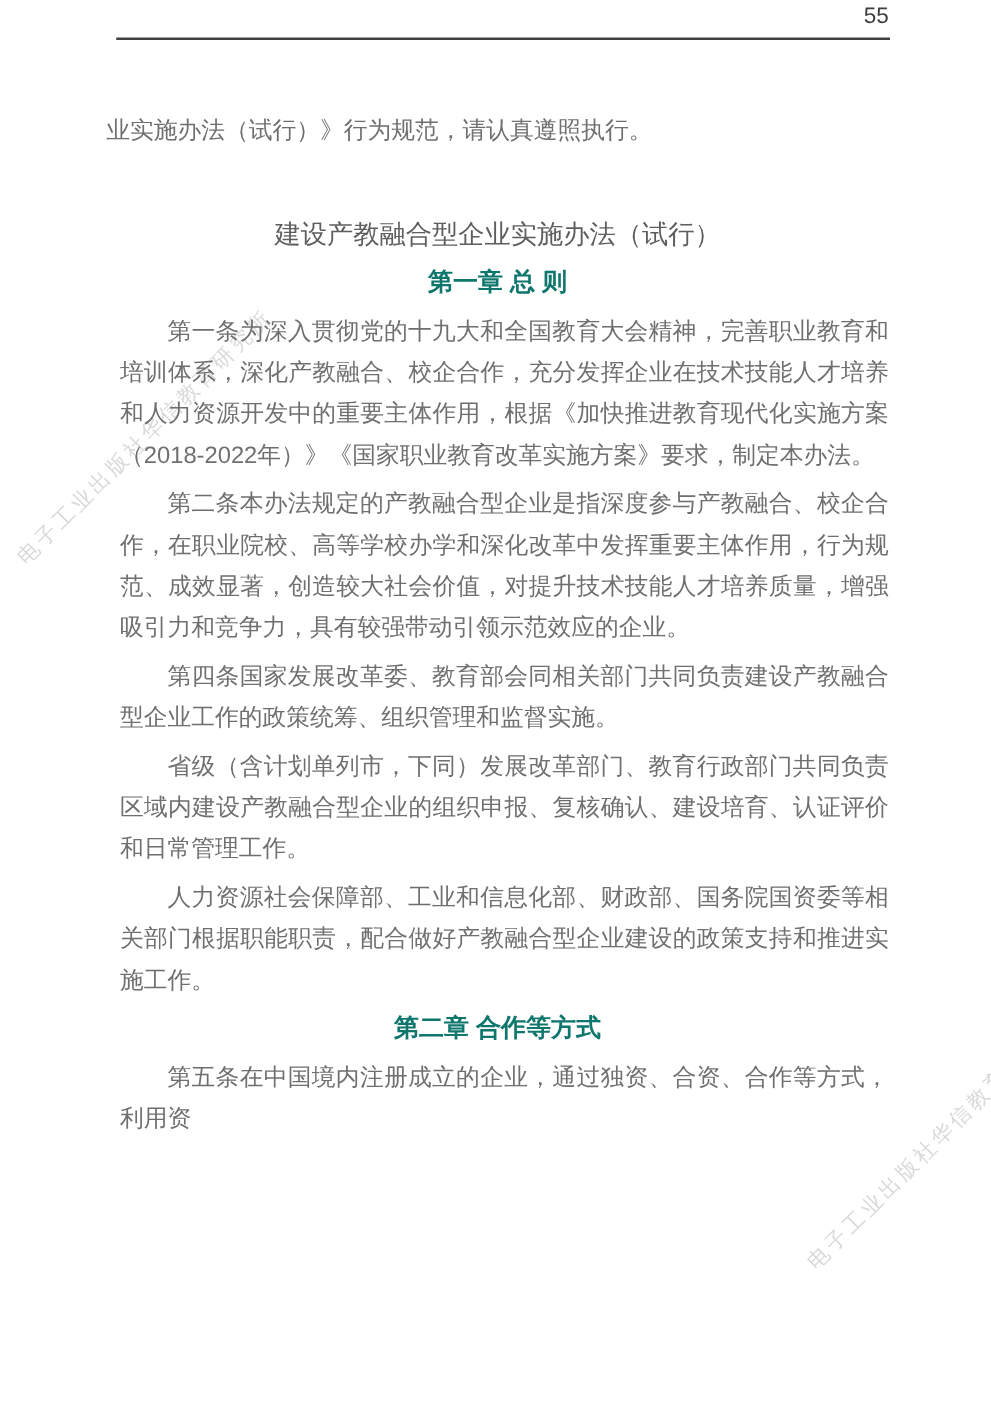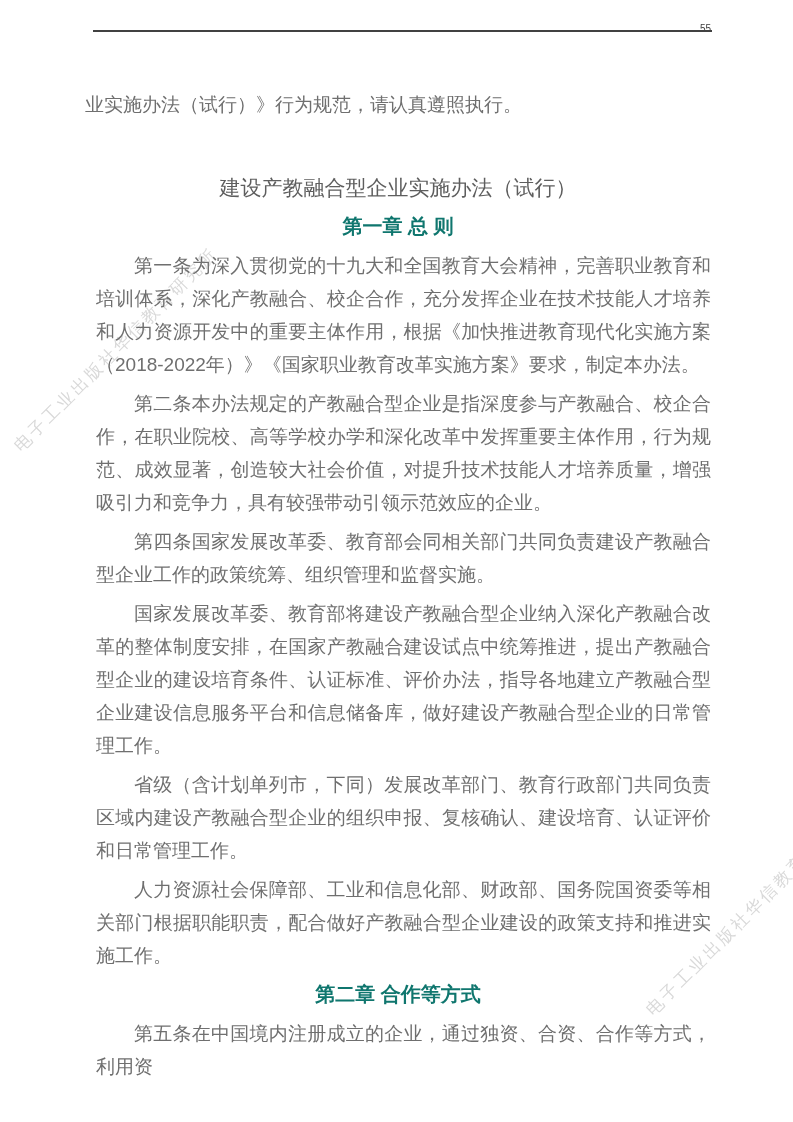--- a/index.html
+++ b/index.html
@@ -6,23 +6,23 @@
   .page {
     position: relative;
     width: 793px;
     height: 1122px;
     background: #ffffff;
     overflow: hidden;
     font-family: "Liberation Sans", sans-serif;
   }
   .page-number {
     position: absolute;
-    top: 20px;
+    top: 3px;
     right: 82px;
-    font-size: 10px;
+    font-size: 18px;
     line-height: 18px;
     color: #3d3d3d;
     z-index: 2;
   }
   .header-rule {
     position: absolute;
     top: 30px;
     left: 93px;
     right: 81px;
     height: 2px;
@@ -88,20 +88,19 @@
   <div class="watermark wm-1">电子工业出版社华信教育研究所</div>
   <div class="watermark wm-2">电子工业出版社华信教育研究所</div>
   <div class="content">
     <p class="continuation">业实施办法（试行）》行为规范，请认真遵照执行。</p>
     <h1 class="doc-title">建设产教融合型企业实施办法（试行）</h1>
     <div>
         <h2 class="chapter">第一章 总 则</h2>
         <p class="para">第一条为深入贯彻党的十九大和全国教育大会精神，完善职业教育和培训体系，深化产教融合、校企合作，充分发挥企业在技术技能人才培养和人力资源开发中的重要主体作用，根据《加快推进教育现代化实施方案（2018-2022年）》《国家职业教育改革实施方案》要求，制定本办法。</p>
         <p class="para">第二条本办法规定的产教融合型企业是指深度参与产教融合、校企合作，在职业院校、高等学校办学和深化改革中发挥重要主体作用，行为规范、成效显著，创造较大社会价值，对提升技术技能人才培养质量，增强吸引力和竞争力，具有较强带动引领示范效应的企业。</p>
         <p class="para">第四条国家发展改革委、教育部会同相关部门共同负责建设产教融合型企业工作的政策统筹、组织管理和监督实施。</p>
-        <p class="para">国家发展改革委、教育部将建设产教融合型企业纳入深化产教融合改革的整体制度安排，在国家产教融合建设试点中统筹推进，提出产教融合型企业的建设培育条件、认证标准、评价办法，指导各地建立产教融合型企业建设信息服务平台和信息储备库，做好建设产教融合型企业的日常管理工作。</p>
         <p class="para">省级（含计划单列市，下同）发展改革部门、教育行政部门共同负责区域内建设产教融合型企业的组织申报、复核确认、建设培育、认证评价和日常管理工作。</p>
         <p class="para">人力资源社会保障部、工业和信息化部、财政部、国务院国资委等相关部门根据职能职责，配合做好产教融合型企业建设的政策支持和推进实施工作。</p>
         <h2 class="chapter">第二章 合作等方式</h2>
         <p class="para">第五条在中国境内注册成立的企业，通过独资、合资、合作等方式，利用资</p>
       </div>
   </div>
 </div>
 
 </body></html>

